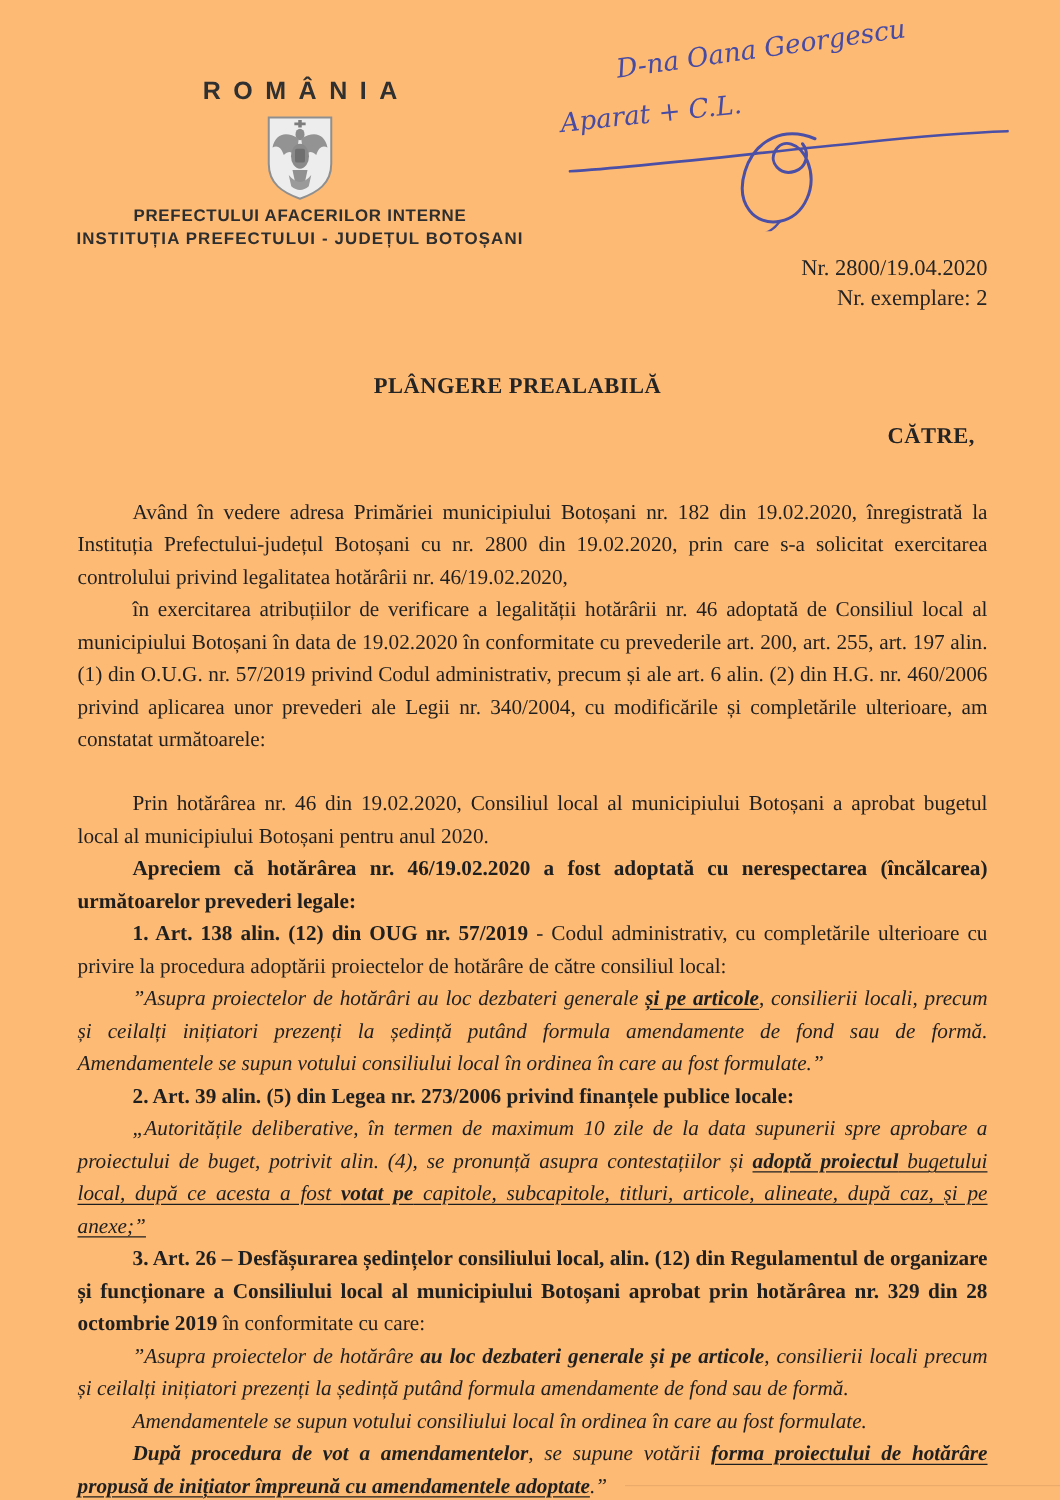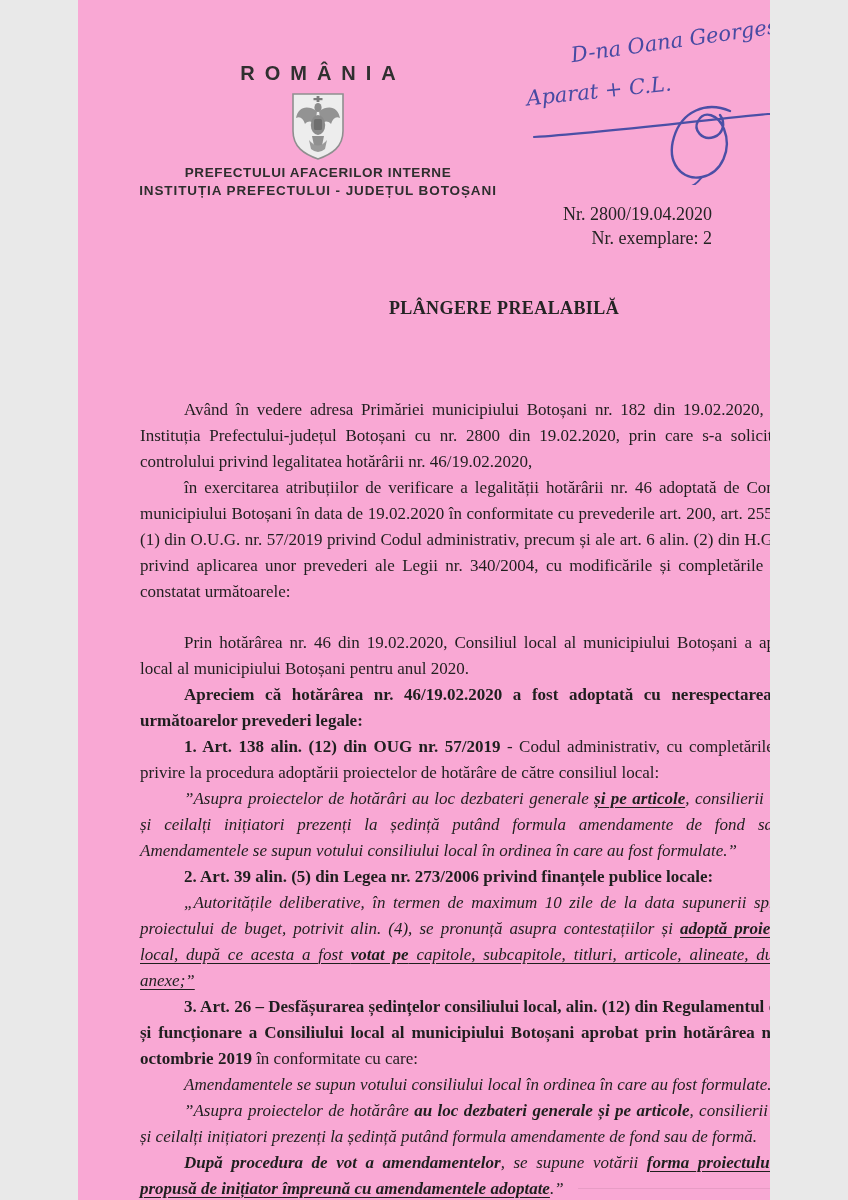--- a/index.html
+++ b/index.html
@@ -1,20 +1,20 @@
 <!DOCTYPE html>
 <html lang="ro"><head>
 <meta charset="utf-8">
 <style>
   html,body{margin:0;padding:0;background:#e9e9e9;}
   .page{
     position:relative;
-    width:692px;height:1200px;
+    width:848px;height:1200px;
     margin:0 auto;
-    background:#f9a8d4;
+    background:#fdba74;
     overflow:hidden;
     font-family:"Liberation Serif", serif;
     color:#212121;
   }
   
   .letterhead{
     position:absolute;left:56px;top:62px;width:368px;
     text-align:center;
     font-family:"Liberation Sans", sans-serif;
     color:#2a2a2a;
@@ -44,21 +44,21 @@
   .hw-svg{position:absolute;left:0;top:0;}
   
   .refs{
     position:absolute;right:58px;top:202px;
     text-align:right;
     font-size:18px;line-height:24px;
     color:#242424;
   }
   
   .titleblock{
-    position:absolute;left:60px;top:298px;width:732px;
+    position:absolute;left:48px;top:298px;width:732px;
     text-align:center;
     font-weight:bold;font-size:18px;letter-spacing:0.4px;
     color:#242424;
   }
   .title-to{margin-top:19px;text-align:right;}
   .title-recipient{margin-top:3px;}
   
   .docbody{
     position:absolute;left:62px;top:397px;width:728px;
     font-size:17px;line-height:26px;
@@ -124,19 +124,19 @@
   <div class="docbody">
     <p class="p"><span>Având în vedere adresa Primăriei municipiului Botoșani nr. 182 din 19.02.2020, înregistrată la Instituția Prefectului-județul Botoșani cu nr. 2800 din 19.02.2020, prin care s-a solicitat exercitarea controlului privind legalitatea hotărârii nr. 46/19.02.2020,</span></p>
     <p class="p"><span>în exercitarea atribuțiilor de verificare a legalității hotărârii nr. 46 adoptată de Consiliul local al municipiului Botoșani în data de 19.02.2020 în conformitate cu prevederile art. 200, art. 255, art. 197 alin. (1) din O.U.G. nr. 57/2019 privind Codul administrativ, precum și ale art. 6 alin. (2) din H.G. nr. 460/2006 privind aplicarea unor prevederi ale Legii nr. 340/2004, cu modificările și completările ulterioare, am constatat următoarele:</span></p>
     <p class="p gap"><span>Prin hotărârea nr. 46 din 19.02.2020, Consiliul local al municipiului Botoșani a aprobat bugetul local al municipiului Botoșani pentru anul 2020.</span></p>
     <p class="p"><span class="b">Apreciem că hotărârea nr. 46/19.02.2020 a fost adoptată cu nerespectarea (încălcarea) următoarelor prevederi legale:</span></p>
     <p class="p"><span class="b">1. Art. 138 alin. (12) din OUG nr. 57/2019</span><span> - Codul administrativ, cu completările ulterioare cu privire la procedura adoptării proiectelor de hotărâre de către consiliul local:</span></p>
     <p class="p"><span class="i">”Asupra proiectelor de hotărâri au loc dezbateri generale </span><span class="b i u">și pe articole</span><span class="i">, consilierii locali, precum și ceilalți inițiatori prezenți la ședință putând formula amendamente de fond sau de formă. Amendamentele se supun votului consiliului local în ordinea în care au fost formulate.”</span></p>
     <p class="p"><span class="b">2. Art. 39 alin. (5) din Legea nr. 273/2006 privind finanțele publice locale:</span></p>
     <p class="p"><span class="i">„Autoritățile deliberative, în termen de maximum 10 zile de la data supunerii spre aprobare a proiectului de buget, potrivit alin. (4), se pronunță asupra contestațiilor și </span><span class="b i u">adoptă proiectul</span><span class="i u"> bugetului local, după ce acesta a fost </span><span class="b i u">votat pe</span><span class="i u"> capitole, subcapitole, titluri, articole, alineate, după caz, și pe anexe;”</span></p>
     <p class="p"><span class="b">3. Art. 26 – Desfășurarea ședințelor consiliului local, alin. (12) din Regulamentul de organizare și funcționare a Consiliului local al municipiului Botoșani aprobat prin hotărârea nr. 329 din 28 octombrie 2019</span><span> în conformitate cu care:</span></p>
+    <p class="p"><span class="i">”Asupra proiectelor de hotărâre </span><span class="b i">au loc dezbateri generale și pe articole</span><span class="i">, consilierii locali precum și ceilalți inițiatori prezenți la ședință putând formula amendamente de fond sau de formă.</span></p>
     <p class="p"><span class="i">Amendamentele se supun votului consiliului local în ordinea în care au fost formulate.</span></p>
-    <p class="p"><span class="i">”Asupra proiectelor de hotărâre </span><span class="b i">au loc dezbateri generale și pe articole</span><span class="i">, consilierii locali precum și ceilalți inițiatori prezenți la ședință putând formula amendamente de fond sau de formă.</span></p>
     <p class="p"><span class="b i">După procedura de vot a amendamentelor</span><span class="i">, se supune votării </span><span class="b i u">forma proiectului de hotărâre propusă de inițiator împreună cu amendamentele adoptate</span><span class="i">.”</span></p>
   </div>
 
   <div class="scan-artifact"></div>
 </div>
 
 </body></html>

